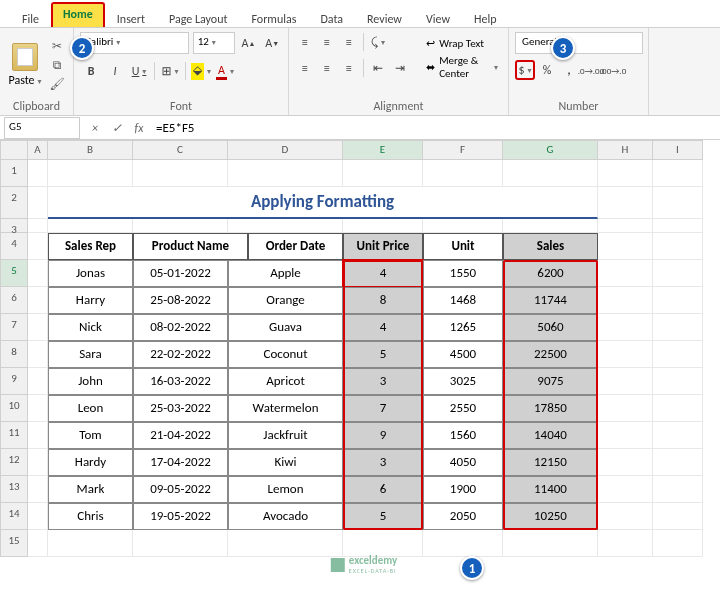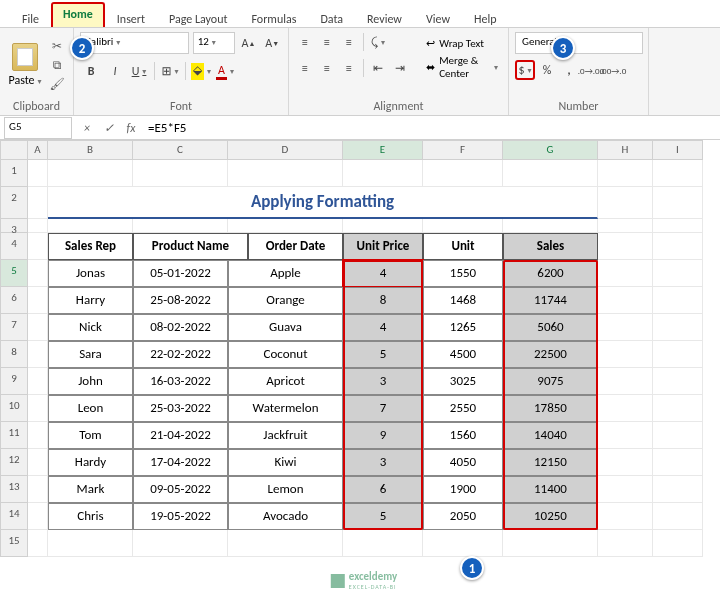--- a/index.html
+++ b/index.html
@@ -1,21 +1,21 @@
 <!DOCTYPE html>
 <html><head>
 <meta charset="utf-8">
 <style>
 * { box-sizing: border-box; margin: 0; padding: 0; }
 body { font-family: "Segoe UI", Calibri, Arial, sans-serif; font-size: 12px; background: #fff; width: 720px; height: 599px; overflow: hidden; position: relative; }
 
 
 .tabs { display: flex; background: #fff; border-bottom: 1px solid #d0d0d0; height: 28px; padding-left: 10px; }
 .tab { padding: 12px 12px; color: #444; cursor: pointer; border-bottom: 2px solid transparent; }
-.tab.active { border: 2px solid #d40000; border-bottom: none; color: #107c41; font-weight: 600; background: #fef9c3; border-radius: 3px 3px 0 0; margin-top: 2px; padding: 3px 10px; }
+.tab.active { border: 2px solid #d40000; border-bottom: none; color: #107c41; font-weight: 600; background: #fde047; border-radius: 3px 3px 0 0; margin-top: 2px; padding: 3px 10px; }
 
 
 .ribbon { display: flex; background: #f5f5f5; border-bottom: 1px solid #d0d0d0; height: 88px; }
 .group { border-right: 1px solid #d8d8d8; padding: 4px 6px 2px 6px; display: flex; flex-direction: column; justify-content: space-between; }
 .group-label { text-align: center; font-size: 12px; color: #666; padding-top: 2px; }
 .group-body { display: flex; gap: 4px; flex: 1; }
 
 .clipboard-group { width: 74px; }
 .paste-main { display: flex; flex-direction: column; align-items: center; justify-content: center; gap: 2px; width: 38px; }
 .paste-icon { width: 26px; height: 28px; background: linear-gradient(#e8d28a,#d9b85a); border: 1px solid #c0a050; border-radius: 2px; position: relative; }
@@ -41,21 +41,21 @@
 .number-group { width: 140px; }
 .num-sel { width: 128px; height: 22px; border: 1px solid #ccc; background: #fff; font-size: 11px; padding: 2px 16px 2px 6px; margin-bottom: 6px; }
 .num-row { display: flex; gap: 2px; align-items: center; }
 .dollar-btn { border: 2px solid #d40000; border-radius: 3px; padding: 1px 3px; }
 
 
 .ann { position: absolute; width: 24px; height: 24px; border-radius: 50%; background: #1560bd; color: #fff; font-weight: bold; font-size: 13px; display: flex; align-items: center; justify-content: center; z-index: 50; border: 2px solid #fff; box-shadow: 0 1px 3px rgba(0,0,0,0.4); }
 
 
 .formula-bar { display: flex; height: 24px; border-bottom: 1px solid #d0d0d0; align-items: center; }
-.name-box { width: 68px; height: 22px; border: 1px solid #ccc; background: #fff; padding: 2px 4px; font-size: 11px; margin: 0 4px; }
+.name-box { width: 76px; height: 22px; border: 1px solid #ccc; background: #fff; padding: 2px 4px; font-size: 11px; margin: 0 4px; }
 .fx-btn { width: 22px; text-align: center; color: #666; font-style: italic; font-size: 12px; }
 .formula-input { flex: 1; padding: 2px 6px; font-size: 13px; }
 
 
 .sheet-wrap { position: relative; }
 .corner { position: absolute; left: 0; top: 0; width: 28px; height: 20px; background: #f0f0f0; border: 1px solid #d0d0d0; }
 .col-headers { display: flex; margin-left: 28px; height: 20px; }
 .col-h { background: #f0f0f0; border: 1px solid #d0d0d0; border-left: none; text-align: center; font-size: 11px; color: #555; padding-top: 2px; }
 .col-h.selected { background: #d8e8dc; color: #107c41; }
 
@@ -75,21 +75,21 @@
 .cG { width: 95px; }
 .cH { width: 55px; }
 .cI { width: 50px; }
 
 
 .title-cell { font-family: Calibri; font-size: 17px; font-weight: bold; color: #2f5597; border-bottom: 2px solid #2f5597; text-align: center; }
 .thead { font-weight: bold; background: #fff; border: 1px solid #555; text-align: center; }
 .td { border: 1px solid #888; text-align: center; background: #fff; }
 .sel-col { background: #d0d0d0; }
 
-.watermark { position: absolute; bottom: 8px; left: 50%; transform: translateX(-50%); opacity: 0.5; font-size: 11px; color: #107c41; display: flex; align-items: center; gap: 4px; padding-left: 8px; }
+.watermark { position: absolute; bottom: 24px; left: 50%; transform: translateX(-50%); opacity: 0.5; font-size: 11px; color: #107c41; display: flex; align-items: center; gap: 4px; padding-left: 8px; }
 .watermark .logo { width: 14px; height: 14px; background: #107c41; }
 
 .caret::after { content: "▾"; font-size: 8px; color: #777; margin-left: 3px; }
 </style>
 </head>
 <body>
 
 <div class="tabs">
   <div class="tab">File</div>
   <div class="tab active">Home</div>

